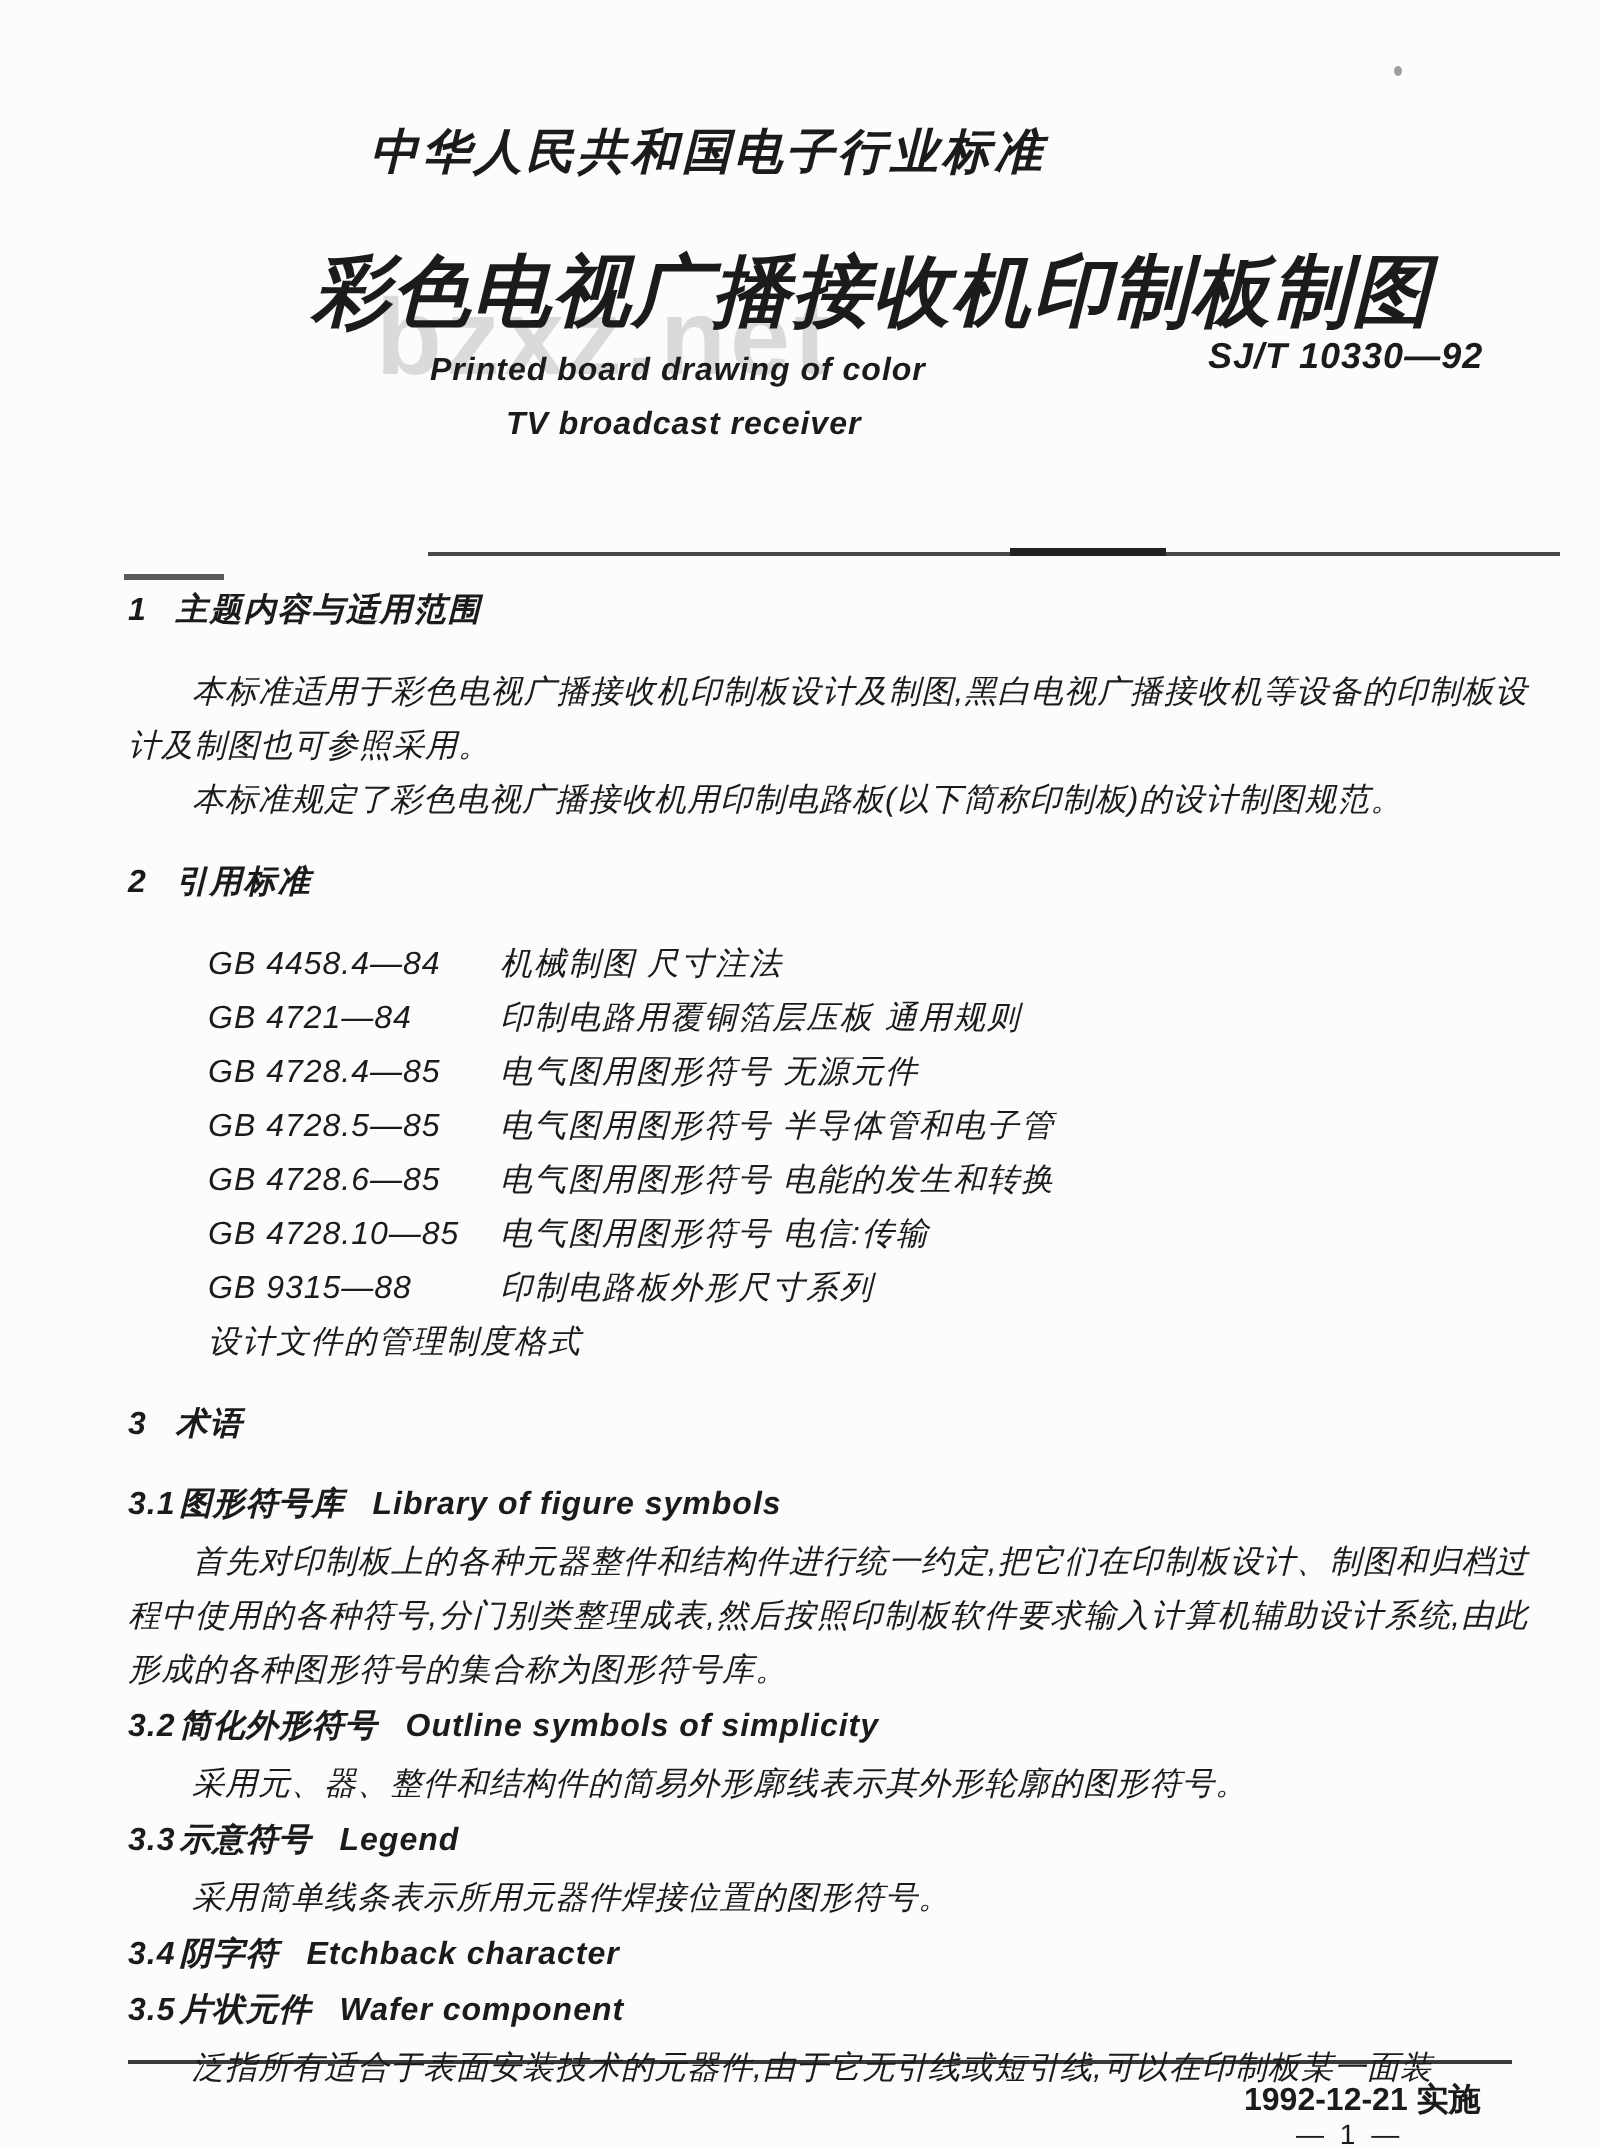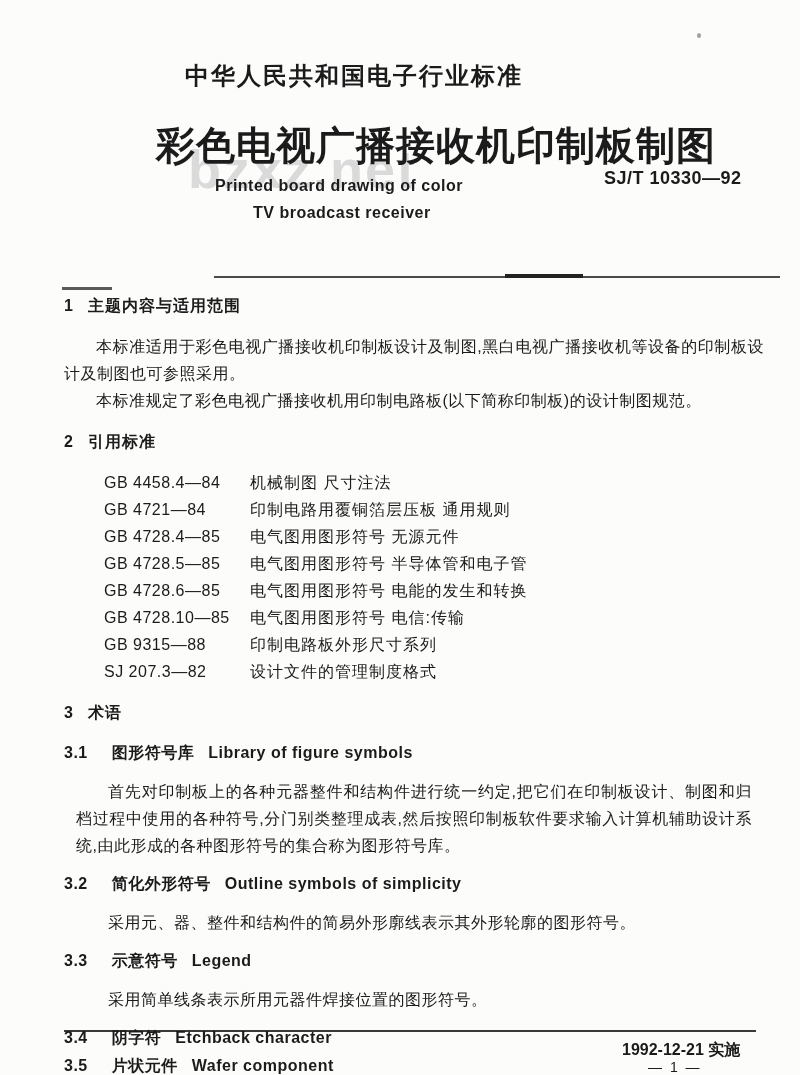--- a/index.html
+++ b/index.html
@@ -35,21 +35,21 @@
   .std-number{
     position:absolute;left:604px;top:168px;
     font-size:18px;font-weight:bold;letter-spacing:.5px;text-align:center;
   }
   .watermark{
     position:absolute;left:188px;top:138px;
     font-size:54px;font-weight:bold;
     color:#dadada;letter-spacing:2px;
     z-index:0;user-select:none;
   }
-  .above-wm{z-index:1;}
+  .above-wm{z-index:1;font-style:italic;}
   
   .rule-top-main{
     position:absolute;left:214px;top:276px;width:566px;height:2px;
     background:#4a4a4a;
   }
   .rule-top-thick{
     position:absolute;left:505px;top:274px;width:78px;height:4px;
     background:#222;
   }
   .rule-top-dash{
@@ -77,24 +77,24 @@
   .block{margin-bottom:14px;}
   .ref-list{margin:0 0 14px 40px;}
   .ref-row{display:flex;line-height:27px;}
   .ref-code{flex:0 0 146px;letter-spacing:.5px;}
   .ref-title{flex:1;letter-spacing:1px;}
   .term{margin:0 0 2px 0;}
   .term-head{
     font-weight:600;line-height:26px;margin:2px 0;
     letter-spacing:.5px;
   }
-  .term-head .term-num{margin-right:24px;}
+  .term-head .term-num{margin-right:2px;}
   .term-head .term-en{margin-left:14px;font-weight:bold;}
   .term-def{
-    margin:12px;text-indent:2em;text-align:justify;
+    margin:0;text-indent:2em;text-align:justify;
     letter-spacing:.5px;
   }
   
   .footer-approval{
     position:absolute;left:70px;top:1040px;
     font-size:16px;font-weight:bold;letter-spacing:.5px;
   }
   .footer-impl{
     position:absolute;left:622px;top:1040px;
     font-size:16px;font-weight:bold;
@@ -162,21 +162,20 @@
       </div>
       <div class="ref-row">
         <span class="ref-code">GB 4728.10—85</span>
         <span class="ref-title">电气图用图形符号  电信:传输</span>
       </div>
       <div class="ref-row">
         <span class="ref-code">GB 9315—88</span>
         <span class="ref-title">印制电路板外形尺寸系列</span>
       </div>
       <div class="ref-row">
-        <span class="ref-code">SJ 207.3—82</span>
         <span class="ref-title">设计文件的管理制度格式</span>
       </div>
     </div>
 
     <h2 class="sec-heading">
       <span class="sec-num">3</span><span>术语</span>
     </h2>
 
     <div class="term">
       <div class="term-head">

